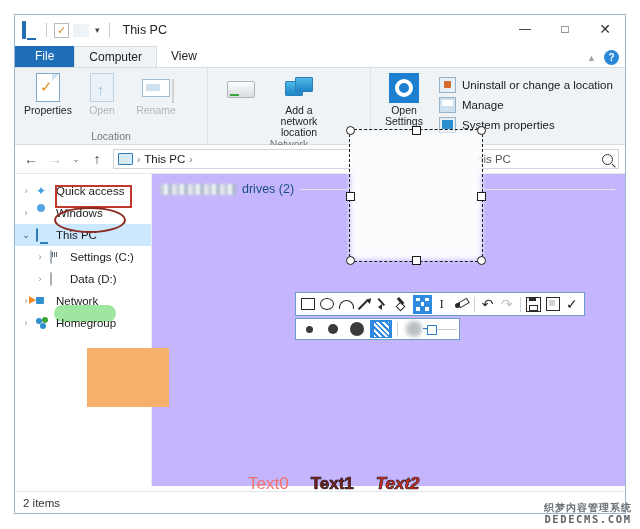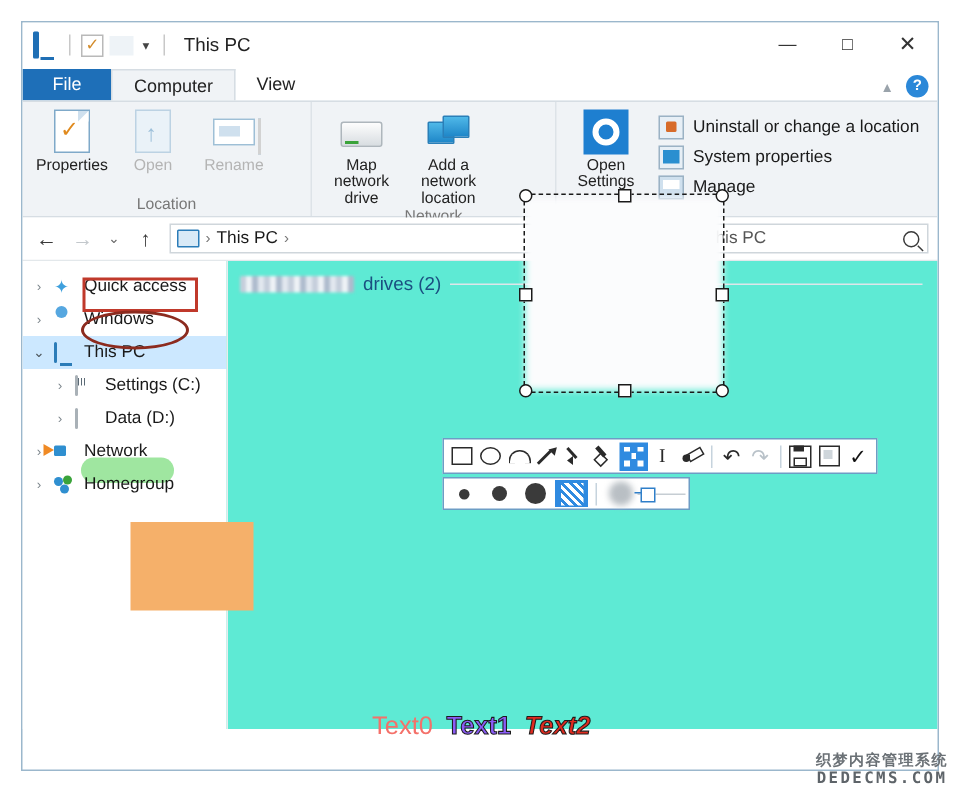--- a/index.html
+++ b/index.html
@@ -136,21 +136,21 @@
     background:repeating-linear-gradient(90deg,#5b6a75 0 1px,transparent 1px 2px);}
   .netico{width:15px;height:12px;position:relative;margin-top:1px;}
   .netico:before{content:"";position:absolute;left:0;top:2px;width:8px;height:7px;background:#2f8fd0;border-radius:1px;}
   .netico:after{content:"";position:absolute;right:0;top:1px;border-left:7px solid #f08a24;border-top:4px solid transparent;border-bottom:4px solid transparent;}
   .hgico{width:15px;height:12px;position:relative;}
   .hgico i{position:absolute;width:6px;height:6px;border-radius:50%;display:block;}
   .hgico i:nth-child(1){background:#2f8fd0;left:0;top:1px;}
   .hgico i:nth-child(2){background:#3aa33a;left:6px;top:0;}
   .hgico i:nth-child(3){background:#2f8fd0;left:4px;top:6px;}
 
-  .filepane{flex:1;background:#5eead4;position:relative;border-left:1px solid #e8ecee;}
+  .filepane{flex:1;background:#c4b5fd;position:relative;border-left:1px solid #e8ecee;}
   .grouphdr{display:flex;align-items:center;gap:6px;padding:8px 0 2px 8px;}
   .grouphdr .ghtxt{font-size:12.5px;color:#1a4f80;}
   .ghline{flex:1;height:1px;background:#dfe5e9;margin-right:10px;}
   .blurtext{display:inline-block;height:11px;border-radius:1px;
     background:repeating-linear-gradient(90deg,#c5cedb 0 4px,#eef2f6 4px 8px,#aebbcd 8px 12px,#e2e8ef 12px 16px);
     filter:blur(1.1px);vertical-align:middle;}
   .driverow{display:flex;align-items:flex-start;gap:8px;padding:6px 0 0 10px;position:relative;}
   .driveicon{width:44px;height:40px;position:relative;flex:0 0 auto;}
   .drive-pixel{width:42px;height:26px;margin-top:6px;
     background:
@@ -224,23 +224,23 @@
   .dcell{width:22px;height:18px;display:flex;align-items:center;justify-content:center;}
   .dcell.sel{background:#2f8ae0;}
   .hatch{width:15px;height:15px;background:repeating-linear-gradient(45deg,#fff 0 2px,#2f8ae0 2px 4px);}
   .prevwrap{flex:1;height:18px;display:flex;align-items:center;padding-left:3px;gap:3px;position:relative;}
   .blurdot{width:16px;height:16px;border-radius:50%;background:#b9bfc4;filter:blur(2.2px);}
   .slider-line{flex:1;height:1px;background:#c6cdd3;position:relative;}
   .slider-knob{width:8px;height:8px;border:1.4px solid #2f7fc9;background:#fff;position:absolute;left:2px;top:-4px;}
   .slider-knob:before{content:"";position:absolute;left:-5px;top:2.5px;width:5px;height:1.4px;background:#2f7fc9;}
 
   
-  .texts{position:absolute;left:248px;top:474px;display:flex;align-items:baseline;gap:9px;}
+  .texts{position:absolute;left:248px;top:474px;display:flex;align-items:baseline;gap:22px;}
   .t0{font-size:17px;color:#f4716a;}
-  .t1{font-size:17px;color:#8b5cf6;font-weight:bold;-webkit-text-stroke:0.7px #1b1b1b;}
+  .t1{font-size:17px;color:#7f1d1d;font-weight:bold;-webkit-text-stroke:0.7px #1b1b1b;}
   .t2{font-size:17px;color:#e02b20;font-weight:bold;font-style:italic;-webkit-text-stroke:0.7px #1b1b1b;}
 
   
   .watermark{position:absolute;right:8px;bottom:4px;text-align:center;line-height:1.05;}
   .wm1{font-size:10px;font-weight:bold;color:#6b7176;letter-spacing:1px;}
   .wm2{font-size:10.5px;font-weight:bold;color:#5e6469;letter-spacing:1.6px;
     font-family:"DejaVu Sans Mono", monospace;}
 </style>
 </head>
 <body>
@@ -307,21 +307,20 @@
       </div>
       <div class="rgroup-label">Location</div>
     </div>
 
     <div class="rgroup" style="width:150px;">
       <div class="rgroup-items">
         <div class="rbtn">
           <div class="ico32">
             <div class="ic-drive"></div>
           </div>
-          <div class="rbtn-lbl">Map network drive</div>
         </div>
         <div class="rbtn wide">
           <div class="ico32">
             <div class="ic-net">
                 <i class="m1"></i>
                 <i class="m2"></i>
               </div>
           </div>
           <div class="rbtn-lbl">Add a network location</div>
         </div>
@@ -339,26 +338,26 @@
           </div>
           <div class="rbtn-lbl">Open</div>
           <div class="rbtn-lbl" style="margin-top:0">Settings</div>
         </div>
         <div class="settings-list">
           <div class="sitem">
             <span class="sico a"></span>
             <span>Uninstall or change a location</span>
           </div>
           <div class="sitem">
+            <span class="sico c"></span>
+            <span>Manage</span>
+          </div>
+          <div class="sitem">
             <span class="sico b"></span>
             <span>System properties</span>
-          </div>
-          <div class="sitem">
-            <span class="sico c"></span>
-            <span>Manage</span>
           </div>
         </div>
       </div>
       <div class="rgroup-label"></div>
     </div>
   </div>
 
   <div class="navbar">
     <div class="navbtn">←</div>
     <div class="navbtn dim">→</div>
@@ -430,20 +429,23 @@
           <span class="drive-name-row">
             <span class="drive-name" style="filter:blur(1.4px);color:#7e8b96;">Data (D:)</span>
           </span>
           <span class="bar" style="width:150px;"><i id="bar1" style="width: 28%;"></i></span>
           <span class="drive-sub">of 931 GB</span>
         </span>
       </div>
     </div>
   </div>
 
+  <div class="statusbar">
+    <span>2 items</span>
+  </div>
 
   <div class="ann ann-rect-red" style="left:40px;top:170px;width:73px;height:19px;"></div>
 
   <div class="ann ann-ellipse-red" style="left:39px;top:192px;width:68px;height:22px;"></div>
 
   <div class="ann ann-hl-green" style="left:39px;top:290px;width:62px;height:17px;"></div>
 
   <div class="ann ann-fill-orange" style="left:72px;top:333px;width:82px;height:59px;"></div>
 
   <div class="mosaic" style="left:335px;top:117px;width:132px;height:128px;"></div>

